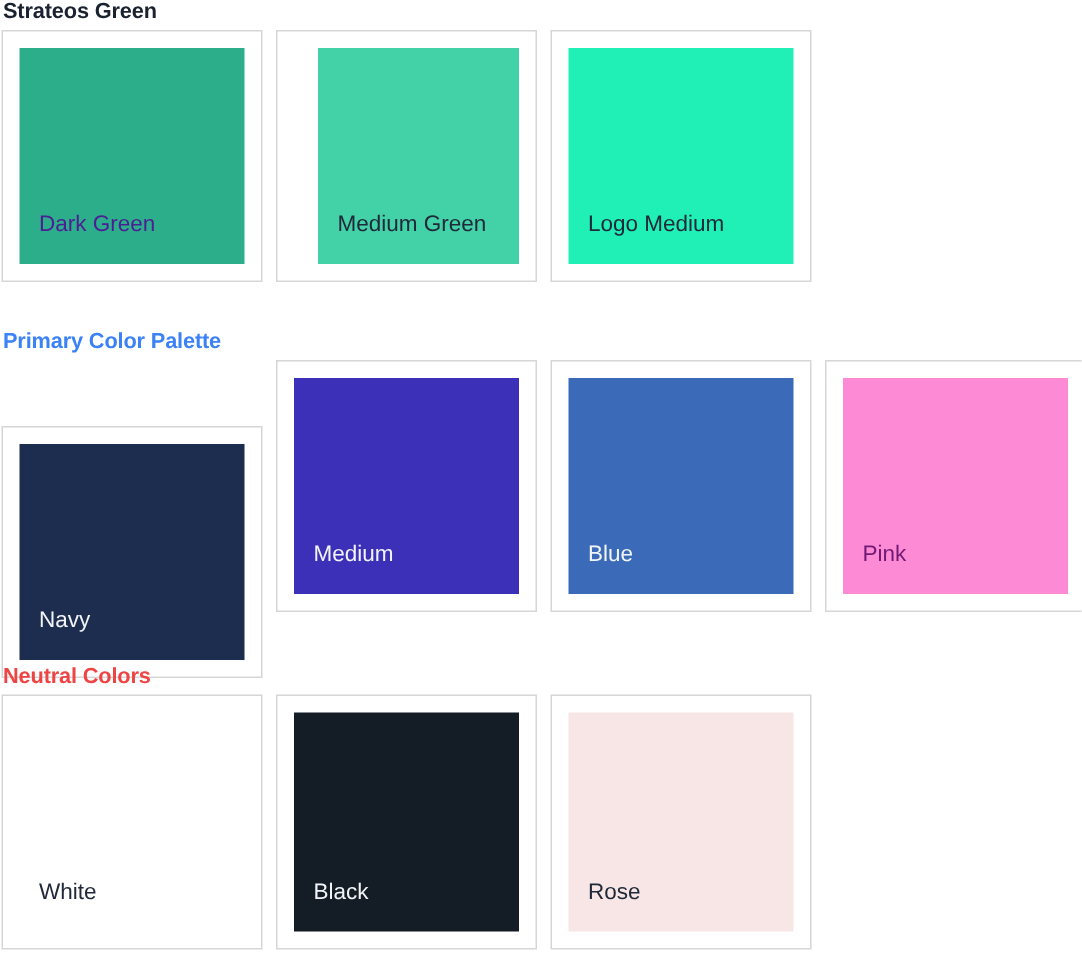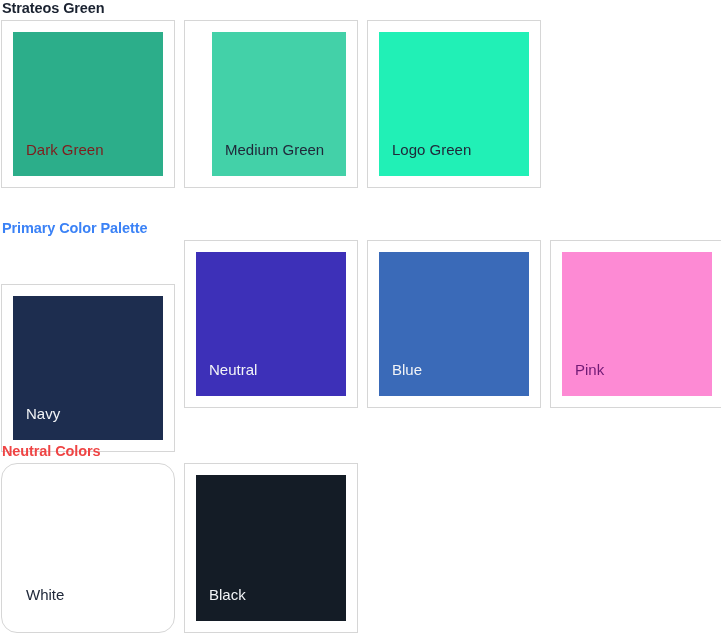--- a/index.html
+++ b/index.html
@@ -76,71 +76,76 @@
 </head>
 <body style="background: rgb(255, 255, 255);">
 
 <div class="page">
 
   <div class="section" id="section-strateos-green">
     <div class="section-title" style="color: rgb(26, 34, 48);">Strateos Green</div>
     <div class="row">
       <div class="card" style="border-color: rgb(214, 214, 214);">
         <div class="swatch" style="background: rgb(44, 174, 138);">
-          <span class="swatch-label label-dark" style="color: #7f1d1d;">Dark Green</span>
+          <span class="swatch-label label-dark" style="color: #4c1d95;">Dark Green</span>
         </div>
       </div>
       <div class="card" style="border-color: rgb(214, 214, 214); padding-left: 27px;">
         <div class="swatch" style="background: rgb(67, 209, 168);">
           <span class="swatch-label label-dark" style="color: rgb(32, 41, 58);">Medium Green</span>
         </div>
       </div>
       <div class="card" style="border-color: rgb(214, 214, 214);">
         <div class="swatch" style="background: rgb(33, 240, 182);">
-          <span class="swatch-label label-dark" style="color: rgb(32, 41, 58);">Logo Green</span>
+          <span class="swatch-label label-dark" style="color: rgb(32, 41, 58);">Logo Medium</span>
         </div>
       </div>
     </div>
   </div>
 
   <div class="section" id="section-primary-color-palette">
     <div class="section-title" style="color: #3b82f6;">Primary Color Palette</div>
     <div class="row">
       <div class="card" style="border-color: rgb(214, 214, 214); margin-top: 44px;">
         <div class="swatch" style="background: rgb(29, 45, 79);">
           <span class="swatch-label label-light" style="color: rgb(242, 244, 247);">Navy</span>
         </div>
       </div>
       <div class="card" style="border-color: rgb(214, 214, 214);">
         <div class="swatch" style="background: rgb(61, 48, 184);">
-          <span class="swatch-label label-light" style="color: rgb(242, 244, 247);">Neutral</span>
+          <span class="swatch-label label-light" style="color: rgb(242, 244, 247);">Medium</span>
         </div>
       </div>
       <div class="card" style="border-color: rgb(214, 214, 214);">
         <div class="swatch" style="background: rgb(58, 106, 184);">
           <span class="swatch-label label-light" style="color: rgb(242, 244, 247);">Blue</span>
         </div>
       </div>
       <div class="card" style="border-color: rgb(214, 214, 214);">
         <div class="swatch" style="background: rgb(253, 138, 212);">
           <span class="swatch-label label-dark" style="color: #701a75; margin-top: 18px;">Pink</span>
         </div>
       </div>
     </div>
   </div>
 
   <div class="section" id="section-neutral-colors">
     <div class="section-title" style="color: #ef4444;">Neutral Colors</div>
     <div class="row">
-      <div class="card" style="border-color: rgb(214, 214, 214); border-radius: 16px;">
+      <div class="card" style="border-color: rgb(214, 214, 214);">
         <div class="swatch" style="background: rgb(255, 255, 255);">
           <span class="swatch-label label-dark" style="color: rgb(32, 41, 58);">White</span>
         </div>
       </div>
       <div class="card" style="border-color: rgb(214, 214, 214);">
         <div class="swatch" style="background: rgb(20, 28, 38);">
           <span class="swatch-label label-light" style="color: rgb(242, 244, 247);">Black</span>
         </div>
       </div>
+      <div class="card" style="border-color: rgb(214, 214, 214);">
+        <div class="swatch" style="background: rgb(248, 230, 230);">
+          <span class="swatch-label label-dark" style="color: rgb(32, 41, 58);">Rose</span>
+        </div>
+      </div>
     </div>
   </div>
 
 </div>
 
 </body></html>

